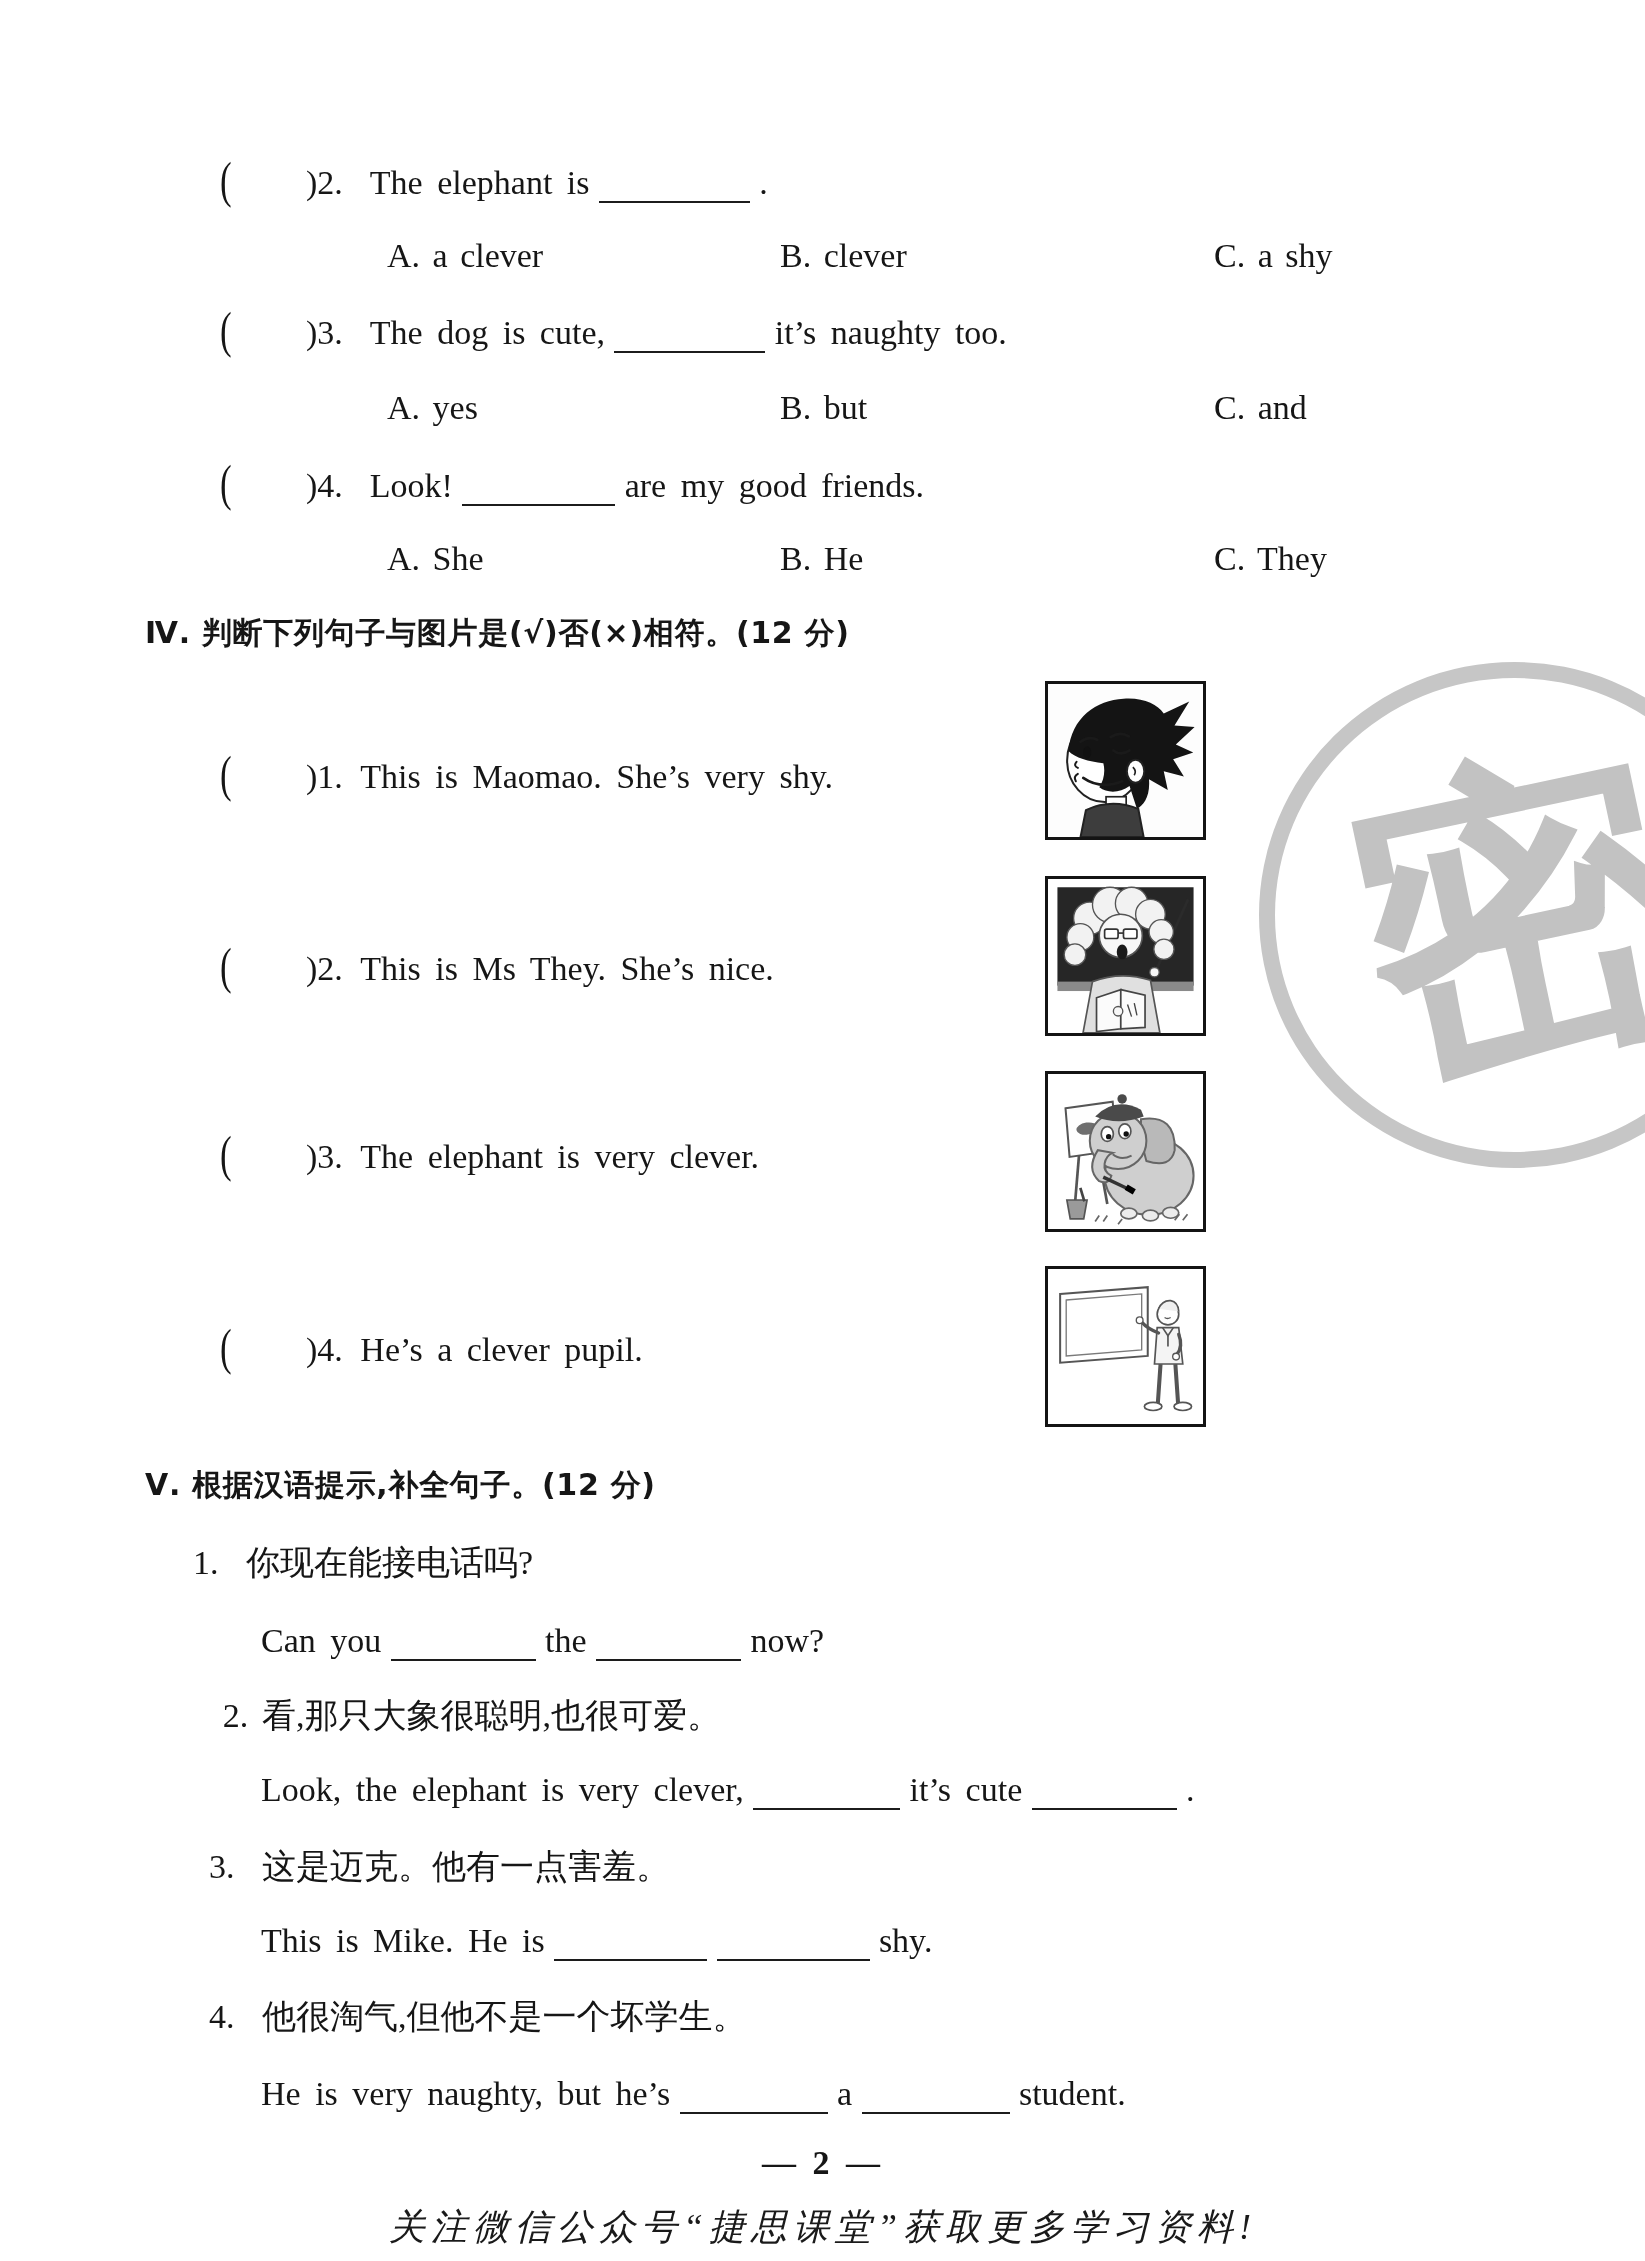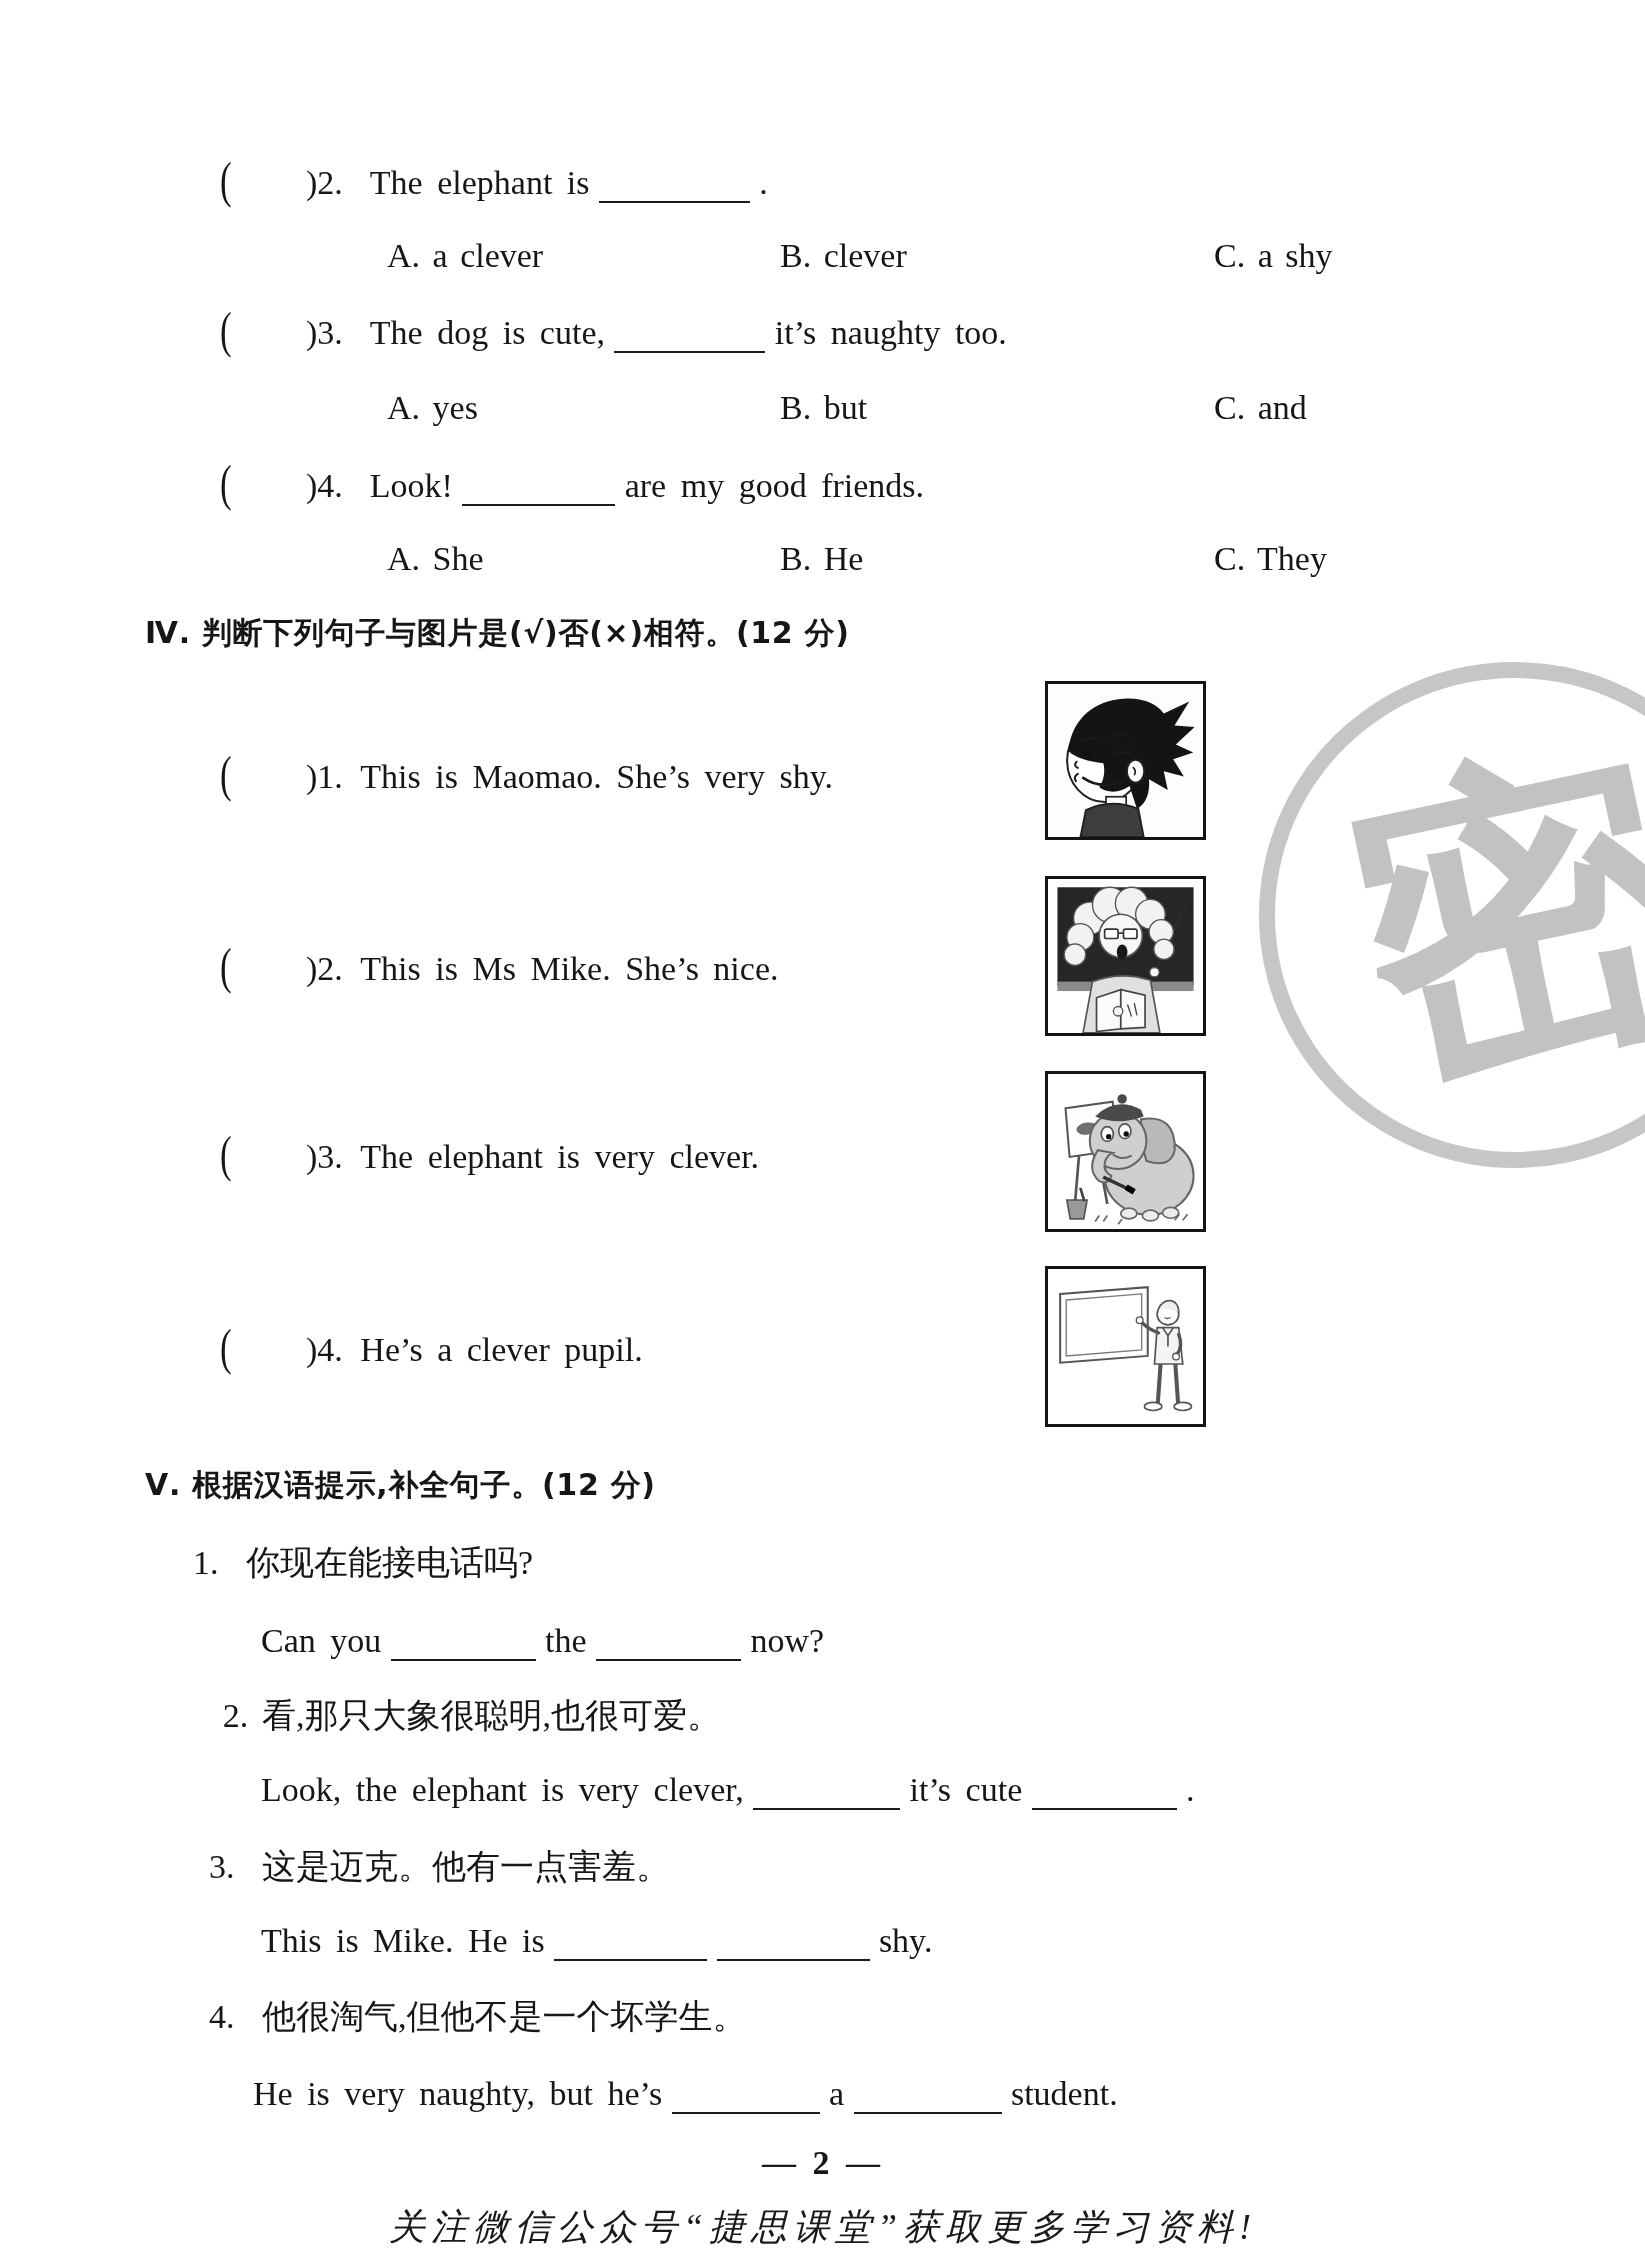--- a/index.html
+++ b/index.html
@@ -128,21 +128,21 @@
       <path d="M52,140 Q78,158 110,145" fill="none" stroke="#1a1a1a" stroke-width="4" stroke-linecap="round"></path>
       <path d="M44,134 q-7,4 -3,11" fill="none" stroke="#1a1a1a" stroke-width="3" stroke-linecap="round"></path>
       <ellipse cx="130" cy="130" rx="13" ry="17" fill="#ffffff" stroke="#222" stroke-width="3"></ellipse>
       <path d="M126,124 q6,6 2,12" fill="none" stroke="#222" stroke-width="2.5"></path>
       <rect x="86" y="168" width="30" height="18" fill="#ffffff" stroke="#222" stroke-width="2.5"></rect>
       <path d="M56,188 Q94,170 134,186 L142,228 L48,228 Z" fill="#3d3d3d" stroke="#222" stroke-width="3"></path>
     </svg>
   </div>
 
   <div class="line" style="left:220px;top:947px;">
-    <span class="paren">(</span><span class="q-num-tight">)2.</span><span>This is Ms Mike.  She’s nice.</span>
+    <span class="paren">(</span><span class="q-num-tight">)2.</span><span>This is Ms They.  She’s nice.</span>
   </div>
   <div class="pic" style="top:876px;height:160px;">
     <svg viewBox="0 0 230 228">
       <rect width="230" height="228" fill="#ffffff"></rect>
       <rect x="14" y="12" width="202" height="146" fill="#262626"></rect>
       <rect x="14" y="152" width="202" height="14" fill="#8a8a8a"></rect>
       <line x1="160" y1="136" x2="208" y2="30" stroke="#2b2b2b" stroke-width="4"></line>
       <g fill="#f2f2f2" stroke="#555" stroke-width="2">
         <circle cx="62" cy="58" r="24"></circle>
           <circle cx="92" cy="38" r="26"></circle>
@@ -243,21 +243,21 @@
   <div class="line" style="left:209px;top:1846px;">
     <span class="v-num">3.</span><span>这是迈克。他有一点害羞。</span>
   </div>
   <div class="line" style="left:261px;top:1920px;">
     <span><span class="seg">This is Mike.  He is</span><span class="blank" style="width: 153px;"></span><span class="blank" style="width: 153px;"></span><span class="seg">shy.</span></span>
   </div>
 
   <div class="line" style="left:209px;top:1996px;">
     <span class="v-num">4.</span><span>他很淘气,但他不是一个坏学生。</span>
   </div>
-  <div class="line" style="left:253px;top:2073px;text-align:center;">
+  <div class="line" style="left:261px;top:2073px;text-align:center;">
     <span><span class="seg">He is very naughty, but he’s</span><span class="blank" style="width: 148px;"></span><span class="seg">a</span><span class="blank" style="width: 148px;"></span><span class="seg">student.</span></span>
   </div>
 
   <div class="page-number" style="top:2144px;">— 2 —</div>
   <div class="promo" style="top:2203px;">关注微信公众号“捷思课堂”获取更多学习资料!</div>
 
 </div>
 
 
 </body></html>

